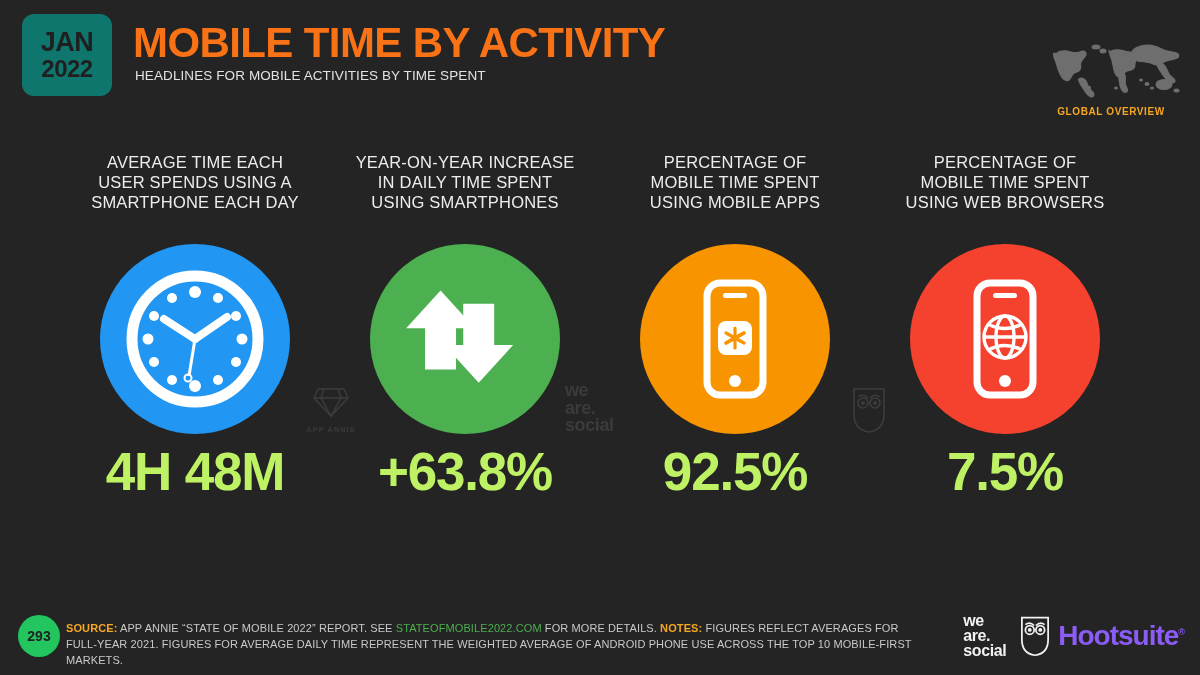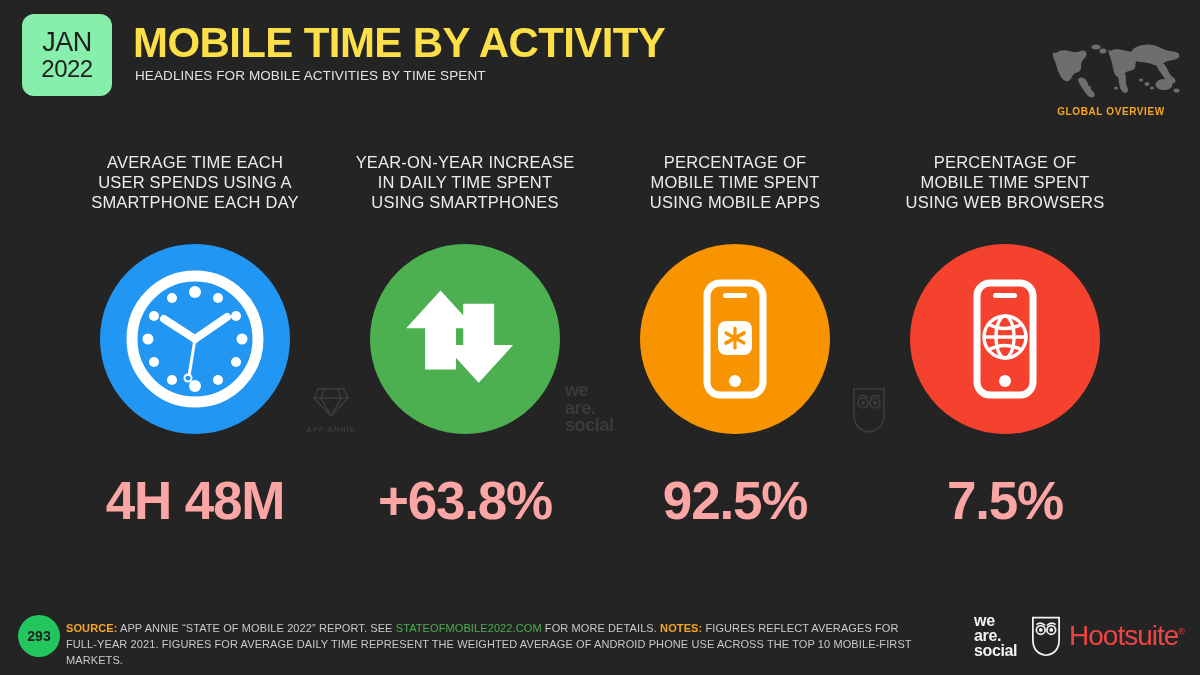--- a/index.html
+++ b/index.html
@@ -8,30 +8,30 @@
     width:1200px; height:675px; position:relative; overflow:hidden;
     background:#242424;
     font-family:"Liberation Sans", sans-serif;
     -webkit-font-smoothing:antialiased;
   }
 
   
   .header { position:absolute; left:0; top:0; width:1200px; height:120px; }
   .date-badge {
     position:absolute; left:22px; top:14px; width:90px; height:82px;
-    background:#86efac; border-radius:12px;
+    background:#0f766e; border-radius:12px;
     display:flex; flex-direction:column; align-items:center; justify-content:center;
-    color:#1f1f1f; font-weight:normal; line-height:1.02; letter-spacing:-0.5px;
+    color:#1f1f1f; font-weight:bold; line-height:1.02; letter-spacing:-0.5px;
   }
   .date-badge .m { font-size:27px; }
   .date-badge .y { font-size:24px; }
 
   .title {
     position:absolute; left:133px; top:22px;
-    color:#fde047; font-size:42px; font-weight:bold;
+    color:#f97316; font-size:42px; font-weight:bold;
     letter-spacing:-0.6px; line-height:1;
   }
   .subtitle {
     position:absolute; left:135px; top:68px;
     color:#e2e2e2; font-size:13.5px; letter-spacing:0.1px;
   }
 
   .globe-wrap { position:absolute; right:14px; top:36px; width:150px; text-align:center; }
   .globe-label { color:#f5a623; font-size:10px; font-weight:bold; letter-spacing:0.6px; margin-top:4px; }
 
@@ -45,21 +45,21 @@
 
   .col-head {
     color:#ededed; font-size:16.5px; line-height:1.22;
     letter-spacing:0.2px; height:72px;
   }
   .circle {
     width:190px; height:190px; border-radius:50%;
     margin:20px auto 0; display:flex; align-items:center; justify-content:center;
   }
   .stat {
-    margin-top:40px; color:#fca5a5;
+    margin-top:11px; color:#bef264;
     font-size:53px; font-weight:bold; letter-spacing:-1.2px; line-height:1;
   }
 
   
   .wm { position:absolute; opacity:1; pointer-events:none; }
   .wm-appannie { left:300px; top:385px; width:62px; text-align:center; }
   .wm-appannie .lbl { color:#3a3a3a; font-size:7.5px; font-weight:bold; letter-spacing:1px; margin-top:2px; }
   .wm-was { left:565px; top:382px; color:#3b3b3b; font-size:18px; font-weight:bold; line-height:0.98; letter-spacing:-0.4px; }
   .wm-owl { left:852px; top:386px; }
 
@@ -73,21 +73,21 @@
   .source {
     position:absolute; left:66px; top:20px; width:850px;
     color:#c9c9c9; font-size:11px; line-height:1.45; letter-spacing:0.1px;
   }
   .source b { color:#f5a623; }
   .source .link { color:#4caf50; }
 
   .logos { position:absolute; right:16px; top:12px; display:flex; align-items:center; gap:14px; }
   .was-logo { color:#f2f2f2; font-size:16px; font-weight:bold; line-height:0.95; letter-spacing:-0.4px; text-align:left; }
   .hoot { display:flex; align-items:center; gap:8px; }
-  .hoot-name { color:#ef4444; font-size:28px; font-weight:normal; letter-spacing:-1px; }
+  .hoot-name { color:#8b5cf6; font-size:28px; font-weight:bold; letter-spacing:-1px; }
   .hoot-name sup { font-size:9px; vertical-align:super; }
 </style>
 </head>
 <body>
 
 <div class="header">
 
   <div class="date-badge">
     <div class="m">JAN</div>
     <div class="y">2022</div>

